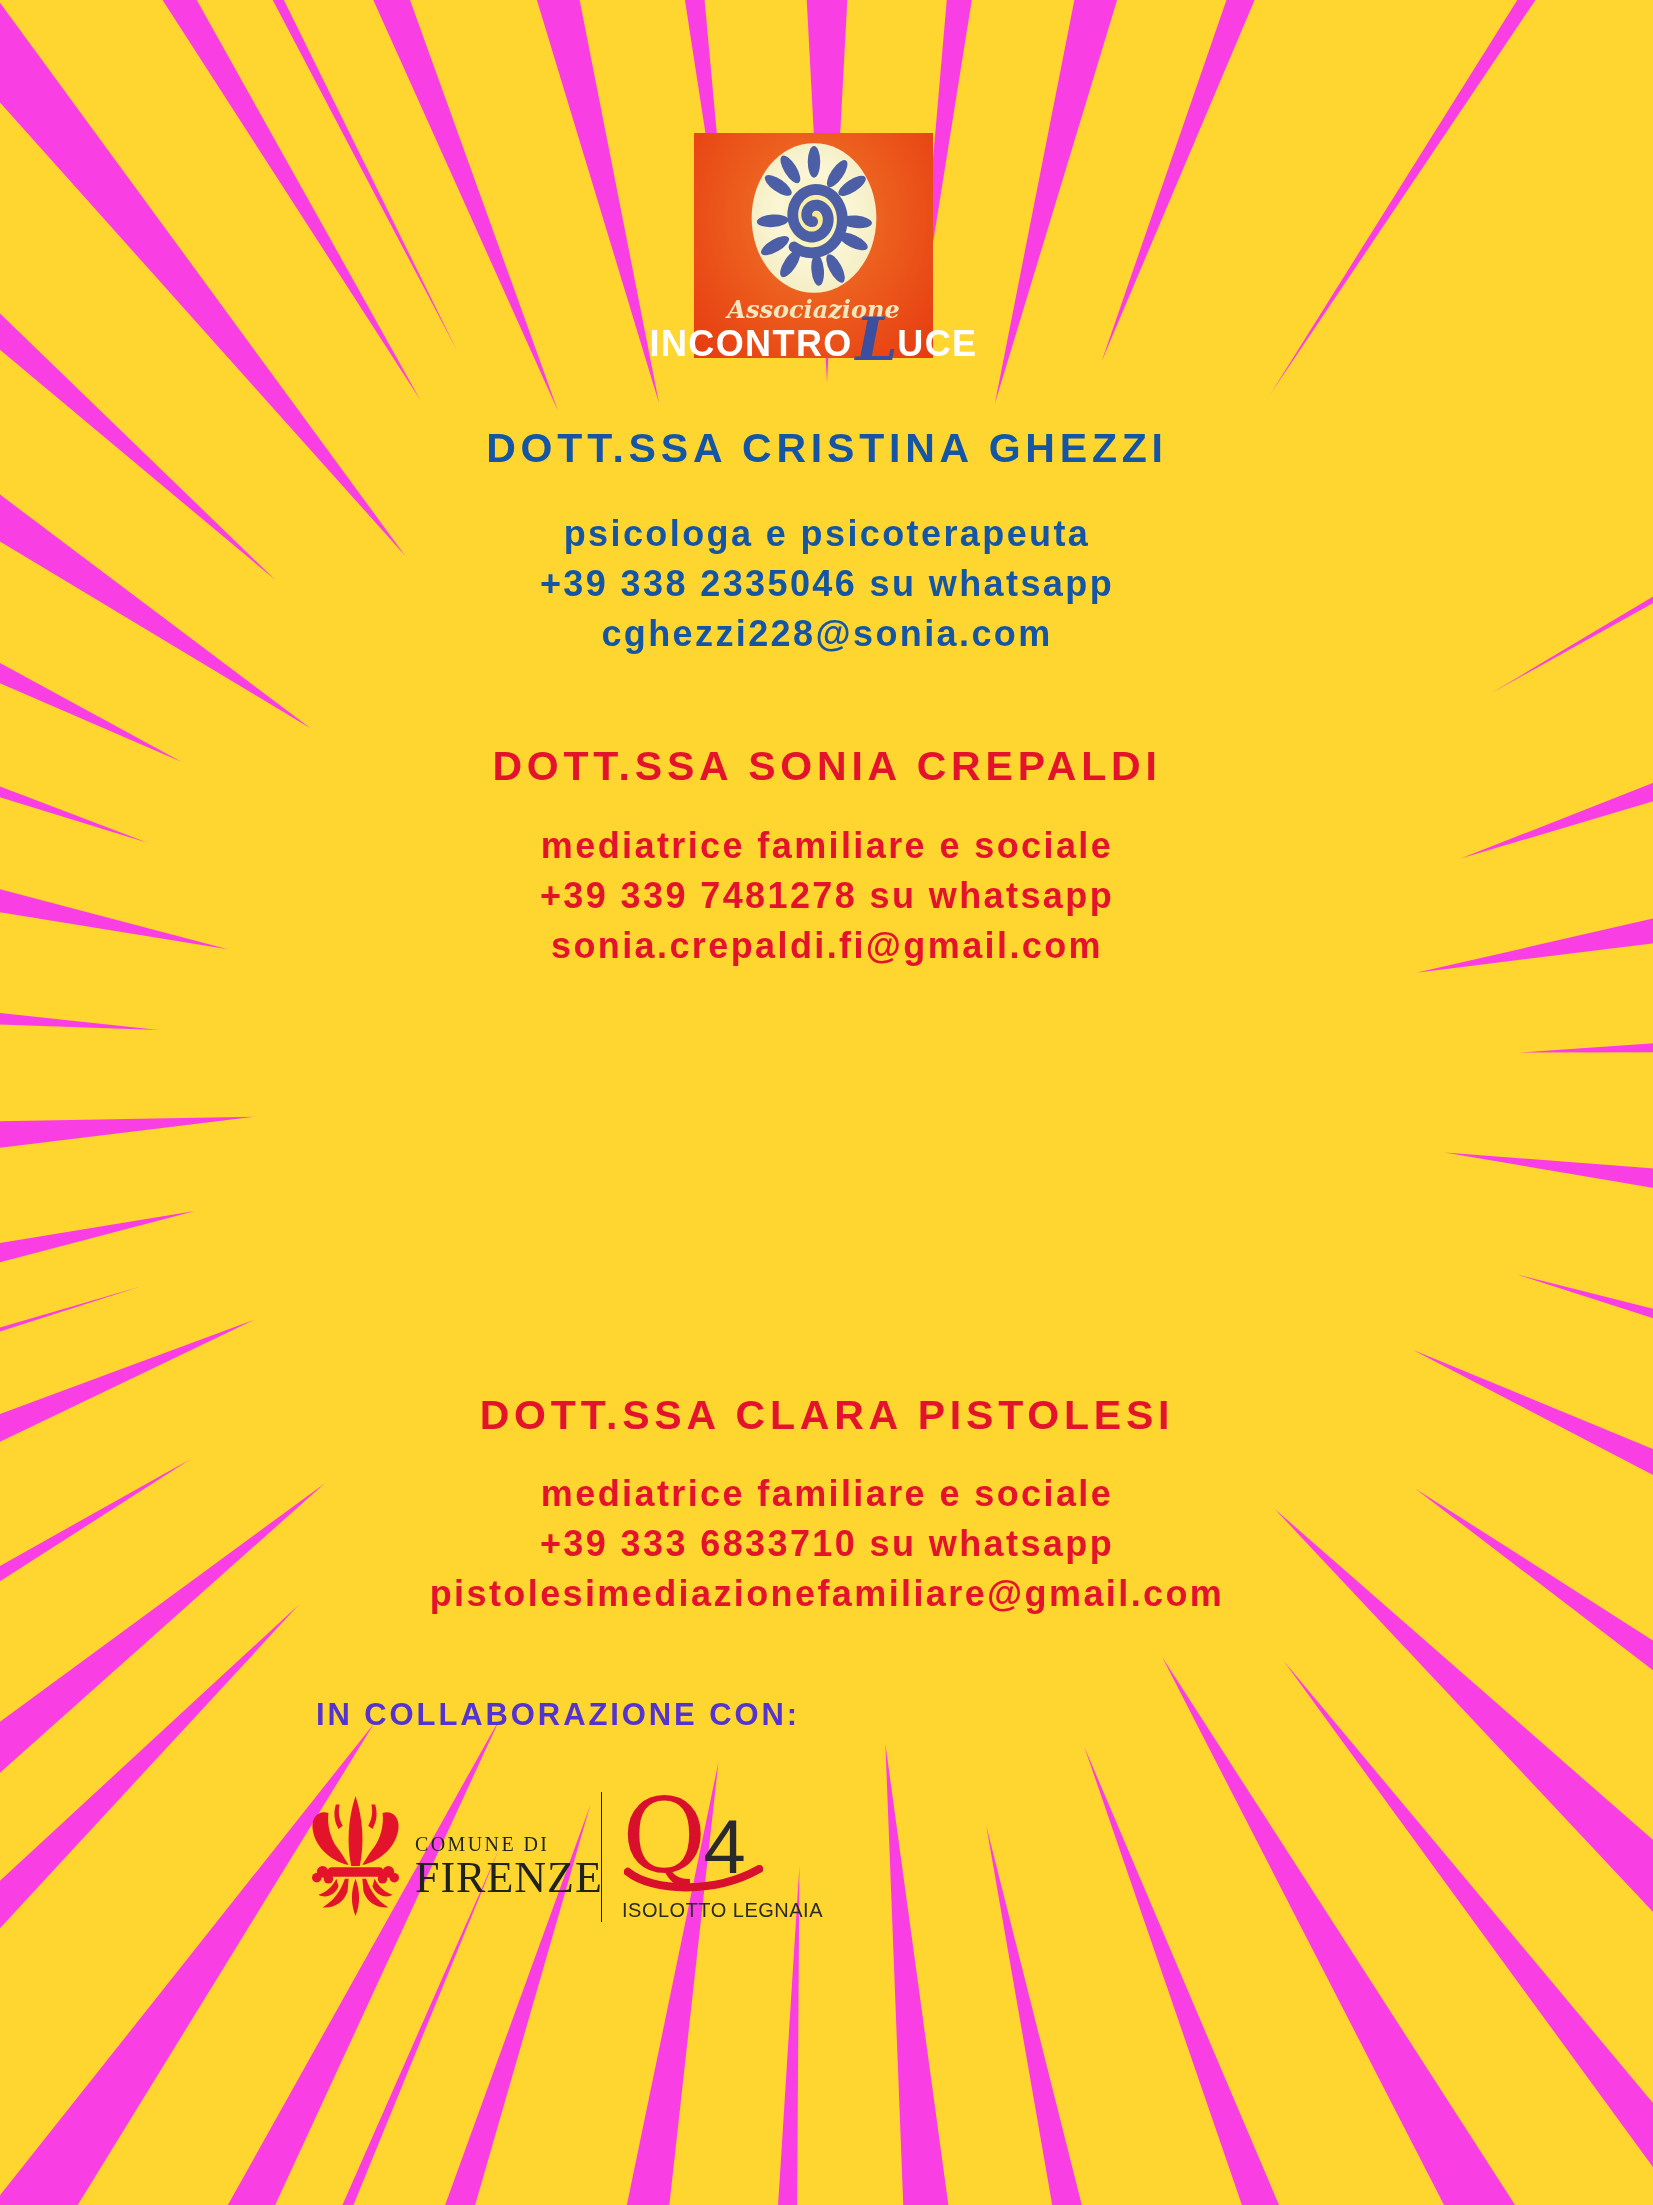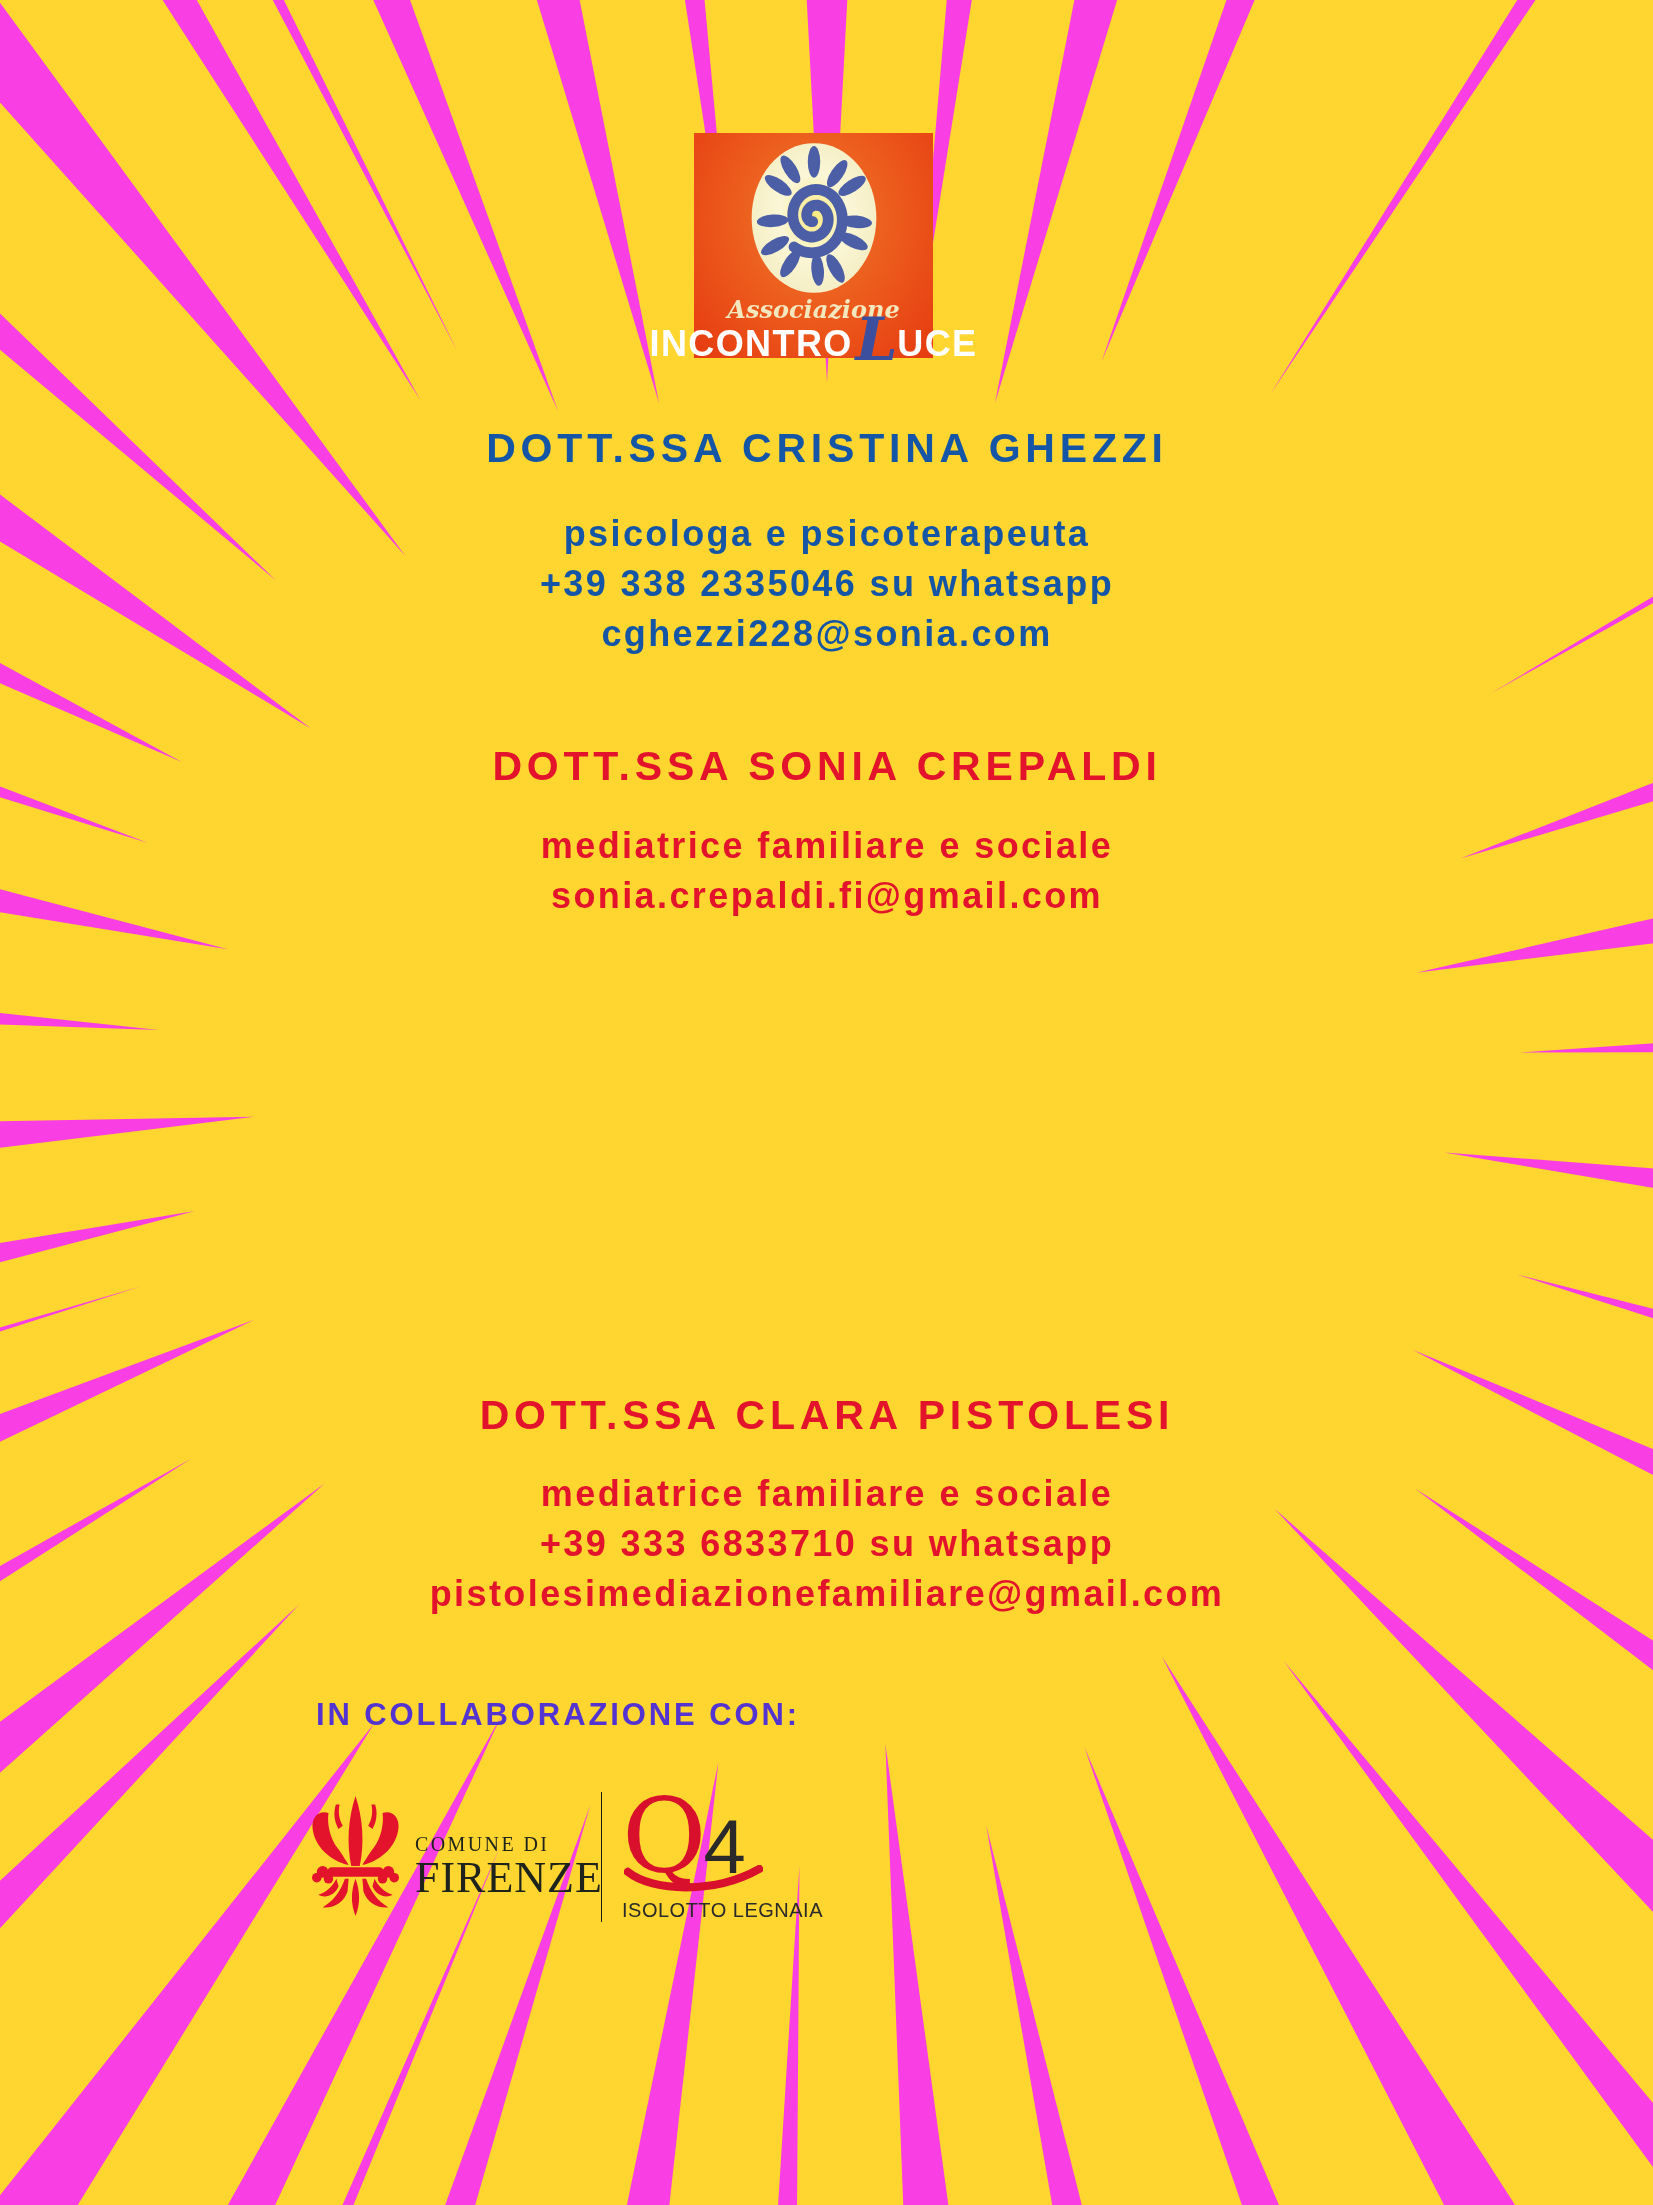--- a/index.html
+++ b/index.html
@@ -165,20 +165,21 @@
   <div class="p-name blue" style="top:426px">DOTT.SSA CRISTINA GHEZZI</div>
   <div class="p-lines blue" style="top:509px">
     <div>psicologa e psicoterapeuta</div>
     <div>+39 338 2335046 su whatsapp</div>
     <div>cghezzi228@sonia.com</div>
   </div>
 
   <div class="p-name red" style="top:744px">DOTT.SSA SONIA CREPALDI</div>
   <div class="p-lines red" style="top:821px">
     <div>mediatrice familiare e sociale</div>
+    <div>+39 339 7481278 su whatsapp</div>
     <div>sonia.crepaldi.fi@gmail.com</div>
   </div>
 
 
   <div class="p-name red" style="top:1393px">DOTT.SSA CLARA PISTOLESI</div>
   <div class="p-lines red" style="top:1469px">
     <div>mediatrice familiare e sociale</div>
     <div>+39 333 6833710 su whatsapp</div>
     <div>pistolesimediazionefamiliare@gmail.com</div>
   </div>

